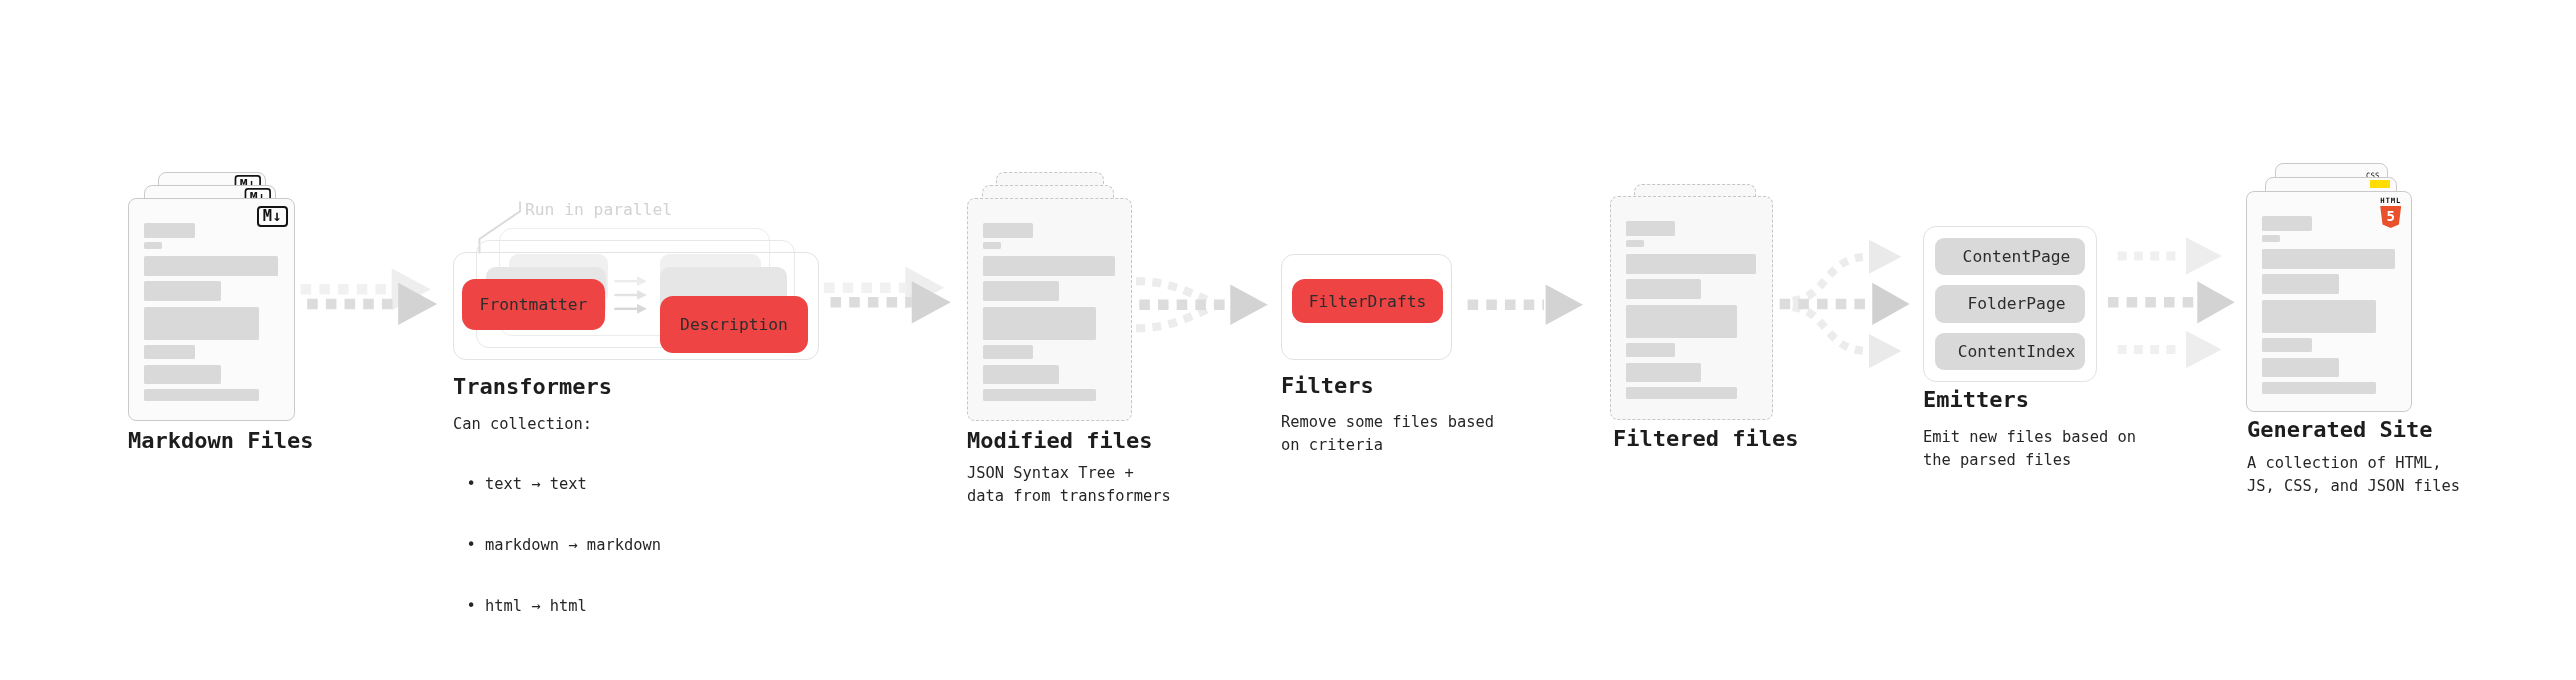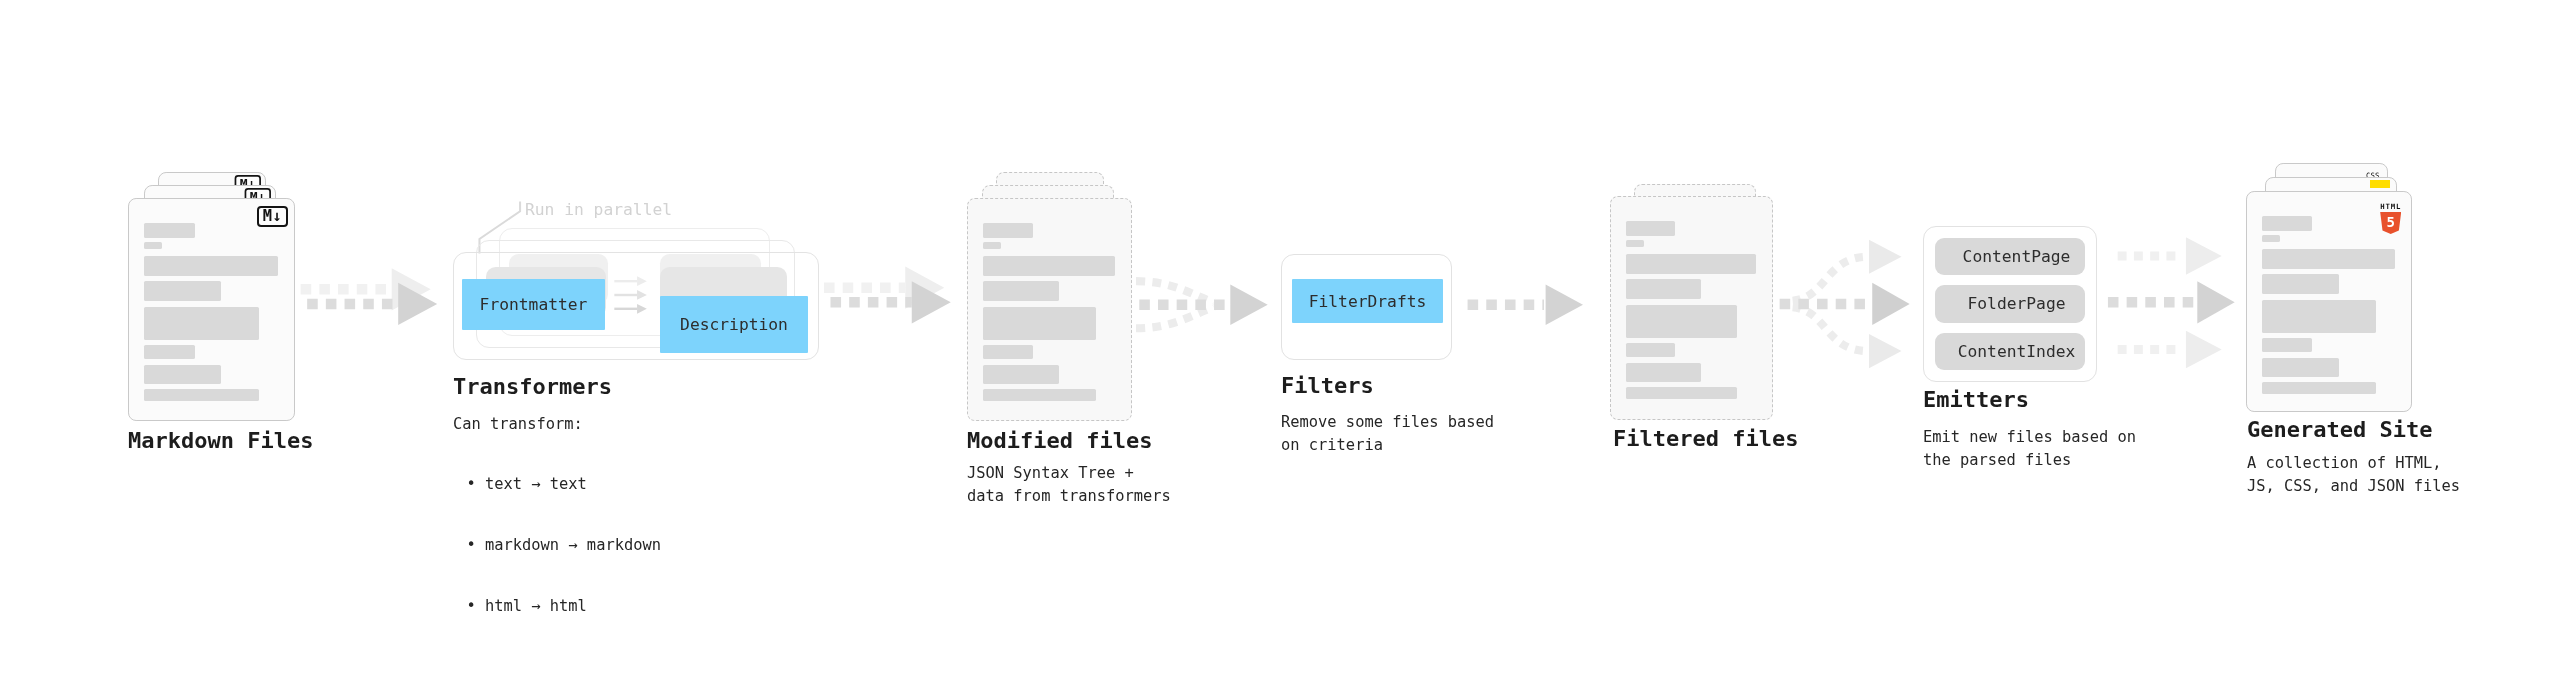--- a/index.html
+++ b/index.html
@@ -41,32 +41,32 @@
   .ffil-c1{left:1610px;top:196px;width:163px;height:224px}
 
   
   .gen-c3{left:2275px;top:163px;width:113px;height:219px}
   .gen-c2{left:2265px;top:177px;width:132px;height:219px}
   .gen-c1{left:2246px;top:191px;width:166px;height:221px}
   .css-badge{position:absolute;top:2.4px;right:7.3px;text-align:center;}
   .css-badge .css-word{font-size:7.3px;font-weight:400;color:#111;line-height:7.3px;letter-spacing:0;}
   .css-badge .css-bar{width:14px;height:3.3px;background:#2965f1;margin:0.8px auto 0;}
   .js-badge{position:absolute;top:1.6px;right:6.5px;width:19.5px;height:8.1px;background:#ffdd00;}
-  .html5-badge{position:absolute;top:11px;right:8.1px;width:24.4px;text-align:center;}
+  .html5-badge{position:absolute;top:5px;right:8.1px;width:24.4px;text-align:center;}
   .html5-badge .html-word{font-size:7.3px;font-weight:700;color:#111;line-height:8.1px;letter-spacing:0.8px;}
   .html5-badge .shield{width:21px;height:22px;margin:0.8px auto 0;background:#e8512c;
     clip-path:polygon(0 0,100% 0,89% 85%,50% 100%,11% 85%);
     color:#ffffff;font-weight:700;font-size:14px;line-height:21px;text-align:center;}
 
   
   .tbox{position:absolute;border:1.6px solid #e3e3e3;border-radius:13px;background:transparent;box-sizing:border-box;}
   .tr-back{left:499px;top:228px;width:271px;height:108px;border-color:#ededed;}
   .tr-mid{left:476px;top:240px;width:319px;height:108px;border-color:#e8e8e8;}
   .tr-front{left:453px;top:252px;width:366px;height:108px;}
-  .pill{position:absolute;background:#7dd3fc;border-radius:1px;display:flex;align-items:center;justify-content:center;
+  .pill{position:absolute;background:#ef4444;border-radius:13px;display:flex;align-items:center;justify-content:center;
     font-size:16.3px;color:#2d2d2d;white-space:nowrap;}
   .ghost{border-radius:9.8px;position:absolute;}
   .g-mid{background:#e6e6e6;}
   .g-back{background:#f0f0f0;}
   .gh-fm-back{left:509px;top:254px;width:99px;height:50px}
   .gh-ds-back{left:660px;top:254px;width:101px;height:50px}
   .gh-fm-mid{left:486px;top:267px;width:120px;height:50px}
   .gh-ds-mid{left:660px;top:267px;width:127px;height:50px}
   .p-fm{left:462px;top:279px;width:143px;height:51px}
   .p-desc{left:660px;top:296px;width:148px;height:57px}
@@ -192,21 +192,21 @@
     <div class="tbox tr-back"></div>
     <div class="ghost g-back gh-fm-back"></div>
     <div class="ghost g-back gh-ds-back"></div>
     <div class="tbox tr-mid"></div>
     <div class="ghost g-mid gh-fm-mid"></div>
     <div class="ghost g-mid gh-ds-mid"></div>
     <div class="tbox tr-front"></div>
     <div class="pill p-fm">Frontmatter</div>
     <div class="pill p-desc">Description</div>
     <div class="title t-tr">Transformers</div>
-    <div class="desc h-tr">Can transform:</div>
+    <div class="desc h-tr">Can collection:</div>
     <div class="desc bl-tr">
       <div class="bullet">text → text</div>
       <div class="bullet">markdown → markdown</div>
       <div class="bullet">html → html</div>
     </div>
   </section>
 
   <section>
     <div class="doc dashed mod-c3"></div>
     <div class="doc dashed mod-c2"></div>

